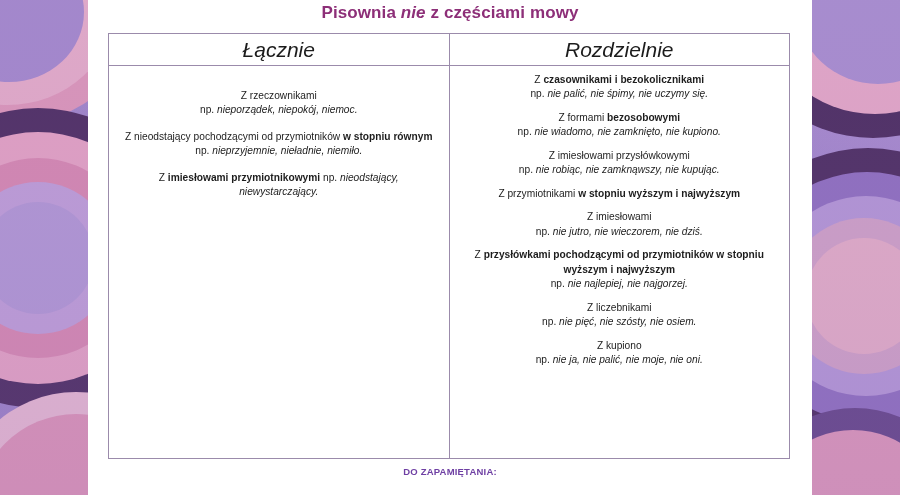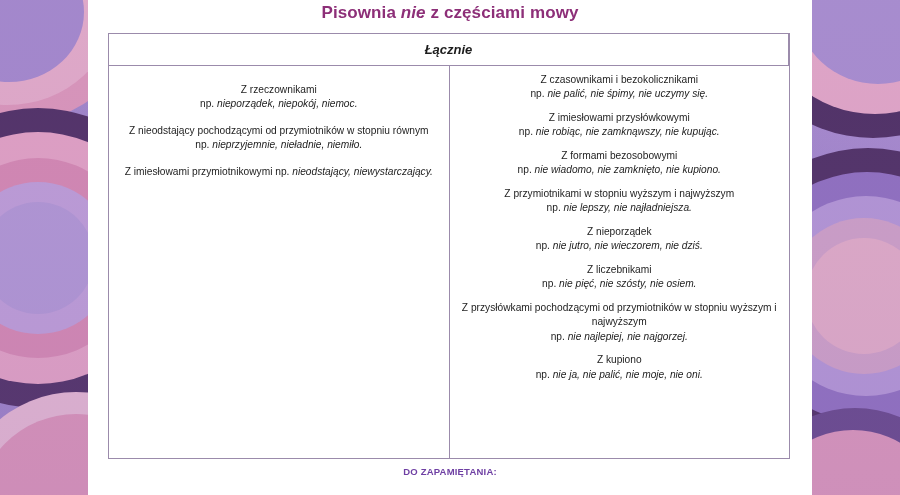--- a/index.html
+++ b/index.html
@@ -107,22 +107,22 @@
   .thead {
     display: flex;
     border-bottom: 1.5px solid #9b8bab;
     height: 31px;
   }
   .th {
     flex: 1 1 0;
     display: flex;
     align-items: center;
     justify-content: center;
-    font-size: 13px;
-    font-weight: bold;
+    font-size: 21px;
+    font-weight: normal;
     font-style: italic;
     color: #1c1c1c;
   }
   .th.left { border-right: 1.5px solid #9b8bab; }
 
   .tbody {
     display: flex;
     height: 393px;
   }
   .col {
@@ -134,25 +134,25 @@
 
   .entry {
     text-align: center;
     color: #1d1d1d;
     font-size: 10.2px;
     line-height: 1.42;
     margin-bottom: 9px;
   }
   .entry .rule { display: block; }
   .entry .ex  { display: block; font-style: italic; }
-  .entry b { font-weight: normal; }
+  .entry b { font-weight: bold; }
   .entry i { font-style: italic; }
 
   .col.left  .entry { margin-bottom: 12px; }
-  .col.left  .entry:first-child { margin-top: 10px; }
+  .col.left  .entry:first-child { margin-top: 16px; }
 
   .footer {
     position: absolute;
     left: 0; top: 466px;
     width: 724px;
     text-align: center;
     font-size: 9.5px;
     font-weight: bold;
     color: #6e3fa3;
     letter-spacing: .2px;
@@ -193,20 +193,21 @@
 
   <div class="page">
 
     <div class="title">
       <span>Pisownia </span><span class="it">nie</span><span> z częściami mowy</span>
     </div>
 
     <div class="table">
       <div class="thead">
         <div class="th left">Łącznie</div>
+        <div class="th">Rozdzielnie</div>
       </div>
       <div class="tbody">
         <div class="col left" id="col-lacznie">
             <div class="entry">
               <span class="rule"><span>Z rzeczownikami</span></span>
               <span class="ex"><span style="font-style: normal;">np. </span><span>nieporządek, niepokój, niemoc.</span></span>
             </div>
             <div class="entry">
               <span class="rule"><span>Z nieodstający pochodzącymi od przymiotników </span><b>w stopniu równym</b></span>
               <span class="ex"><span style="font-style: normal;">np. </span><span>nieprzyjemnie, nieładnie, niemiło.</span></span>
@@ -214,42 +215,41 @@
             <div class="entry">
               <span class="rule"><span>Z </span><b>imiesłowami przymiotnikowymi</b><span><span> np. </span><i>nieodstający, niewystarczający.</i></span></span>
             </div>
           </div>
         <div class="col" id="col-rozdzielnie">
             <div class="entry">
               <span class="rule"><span>Z </span><b>czasownikami i bezokolicznikami</b></span>
               <span class="ex"><span style="font-style: normal;">np. </span><span>nie palić, nie śpimy, nie uczymy się.</span></span>
             </div>
             <div class="entry">
+              <span class="rule"><span>Z formami </span><b>bezosobowymi</b></span>
+              <span class="ex"><span style="font-style: normal;">np. </span><span>nie wiadomo, nie zamknięto, nie kupiono.</span></span>
+            </div>
+            <div class="entry">
               <span class="rule"><span>Z imiesłowami przysłówkowymi</span></span>
               <span class="ex"><span style="font-style: normal;">np. </span><span>nie robiąc, nie zamknąwszy, nie kupując.</span></span>
             </div>
             <div class="entry">
-              <span class="rule"><span>Z formami </span><b>bezosobowymi</b></span>
-              <span class="ex"><span style="font-style: normal;">np. </span><span>nie wiadomo, nie zamknięto, nie kupiono.</span></span>
-            </div>
-            <div class="entry">
               <span class="rule"><span>Z przymiotnikami </span><b>w stopniu wyższym i najwyższym</b></span>
-              <span class="ex"><span style="font-style: normal;">np. </span><span>nie lepszy, nie najładniejsza.</span></span>
-            </div>
-            <div class="entry">
-              <span class="rule"><span>Z nieporządek</span></span>
+            </div>
+            <div class="entry">
+              <span class="rule"><span>Z imiesłowami</span></span>
               <span class="ex"><span style="font-style: normal;">np. </span><span>nie jutro, nie wieczorem, nie dziś.</span></span>
+            </div>
+            <div class="entry">
+              <span class="rule"><span>Z </span><b>przysłówkami pochodzącymi od przymiotników w stopniu wyższym i najwyższym</b></span>
+              <span class="ex"><span style="font-style: normal;">np. </span><span>nie najlepiej, nie najgorzej.</span></span>
             </div>
             <div class="entry">
               <span class="rule"><span>Z liczebnikami</span></span>
               <span class="ex"><span style="font-style: normal;">np. </span><span>nie pięć, nie szósty, nie osiem.</span></span>
-            </div>
-            <div class="entry">
-              <span class="rule"><span>Z </span><b>przysłówkami pochodzącymi od przymiotników w stopniu wyższym i najwyższym</b></span>
-              <span class="ex"><span style="font-style: normal;">np. </span><span>nie najlepiej, nie najgorzej.</span></span>
             </div>
             <div class="entry">
               <span class="rule"><span>Z kupiono</span></span>
               <span class="ex"><span style="font-style: normal;">np. </span><span>nie ja, nie palić, nie moje, nie oni.</span></span>
             </div>
           </div>
       </div>
     </div>
 
     <div class="footer">DO ZAPAMIĘTANIA:</div>

